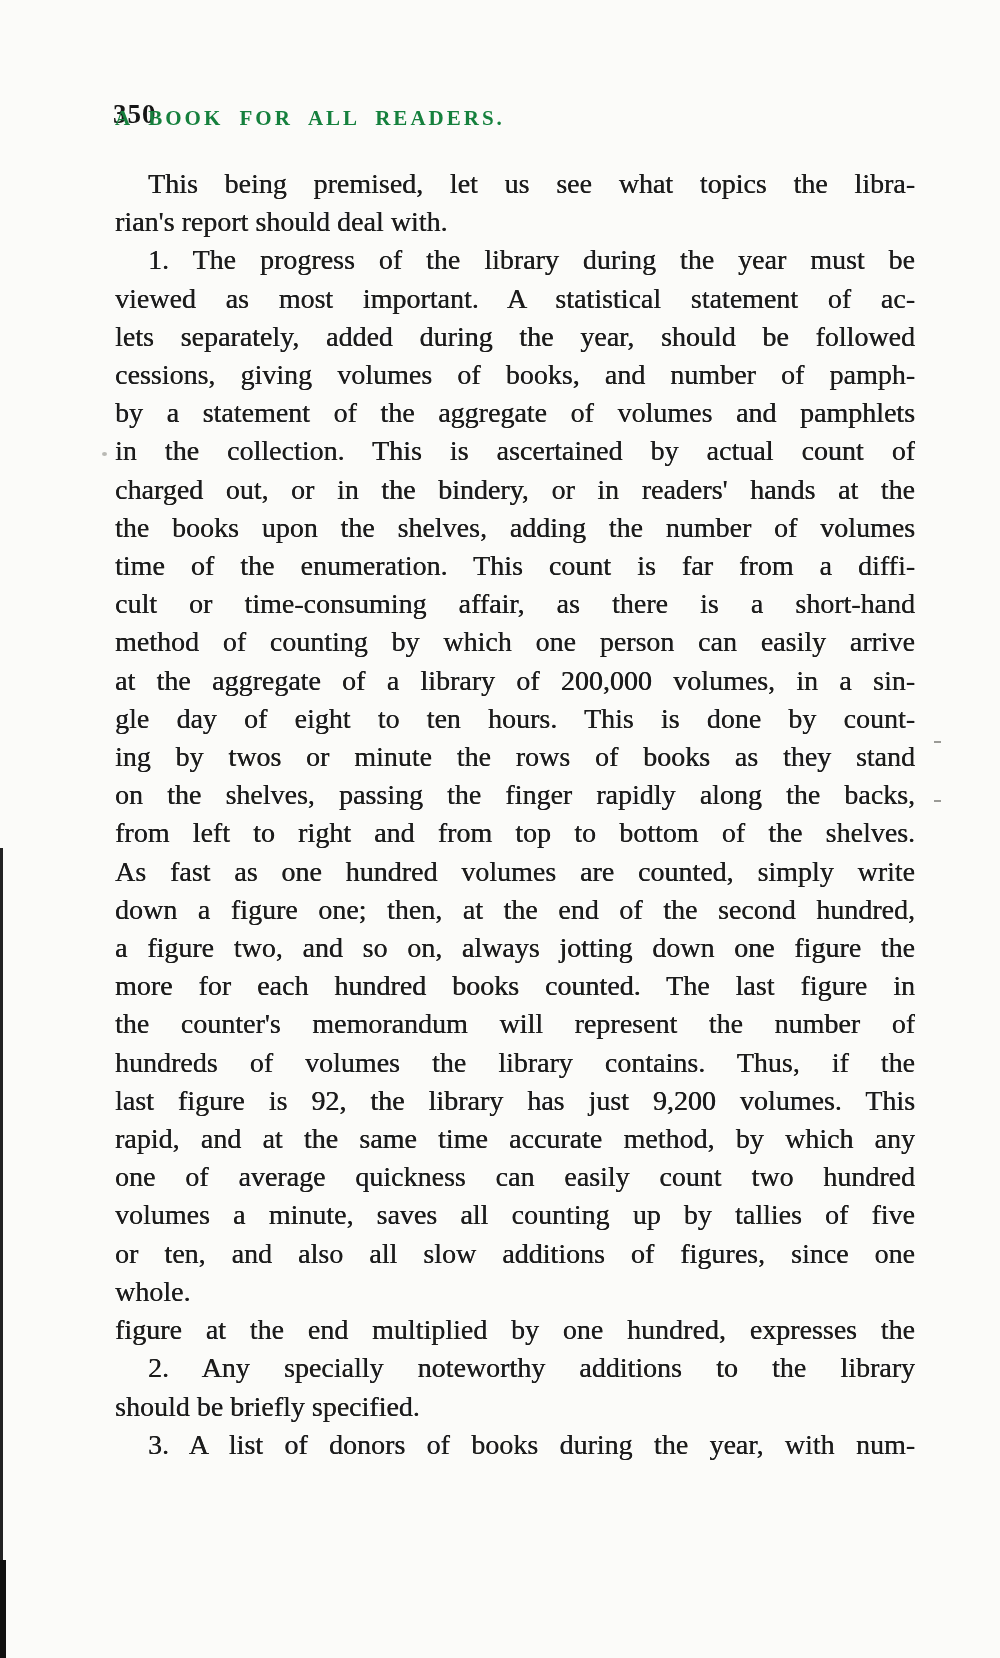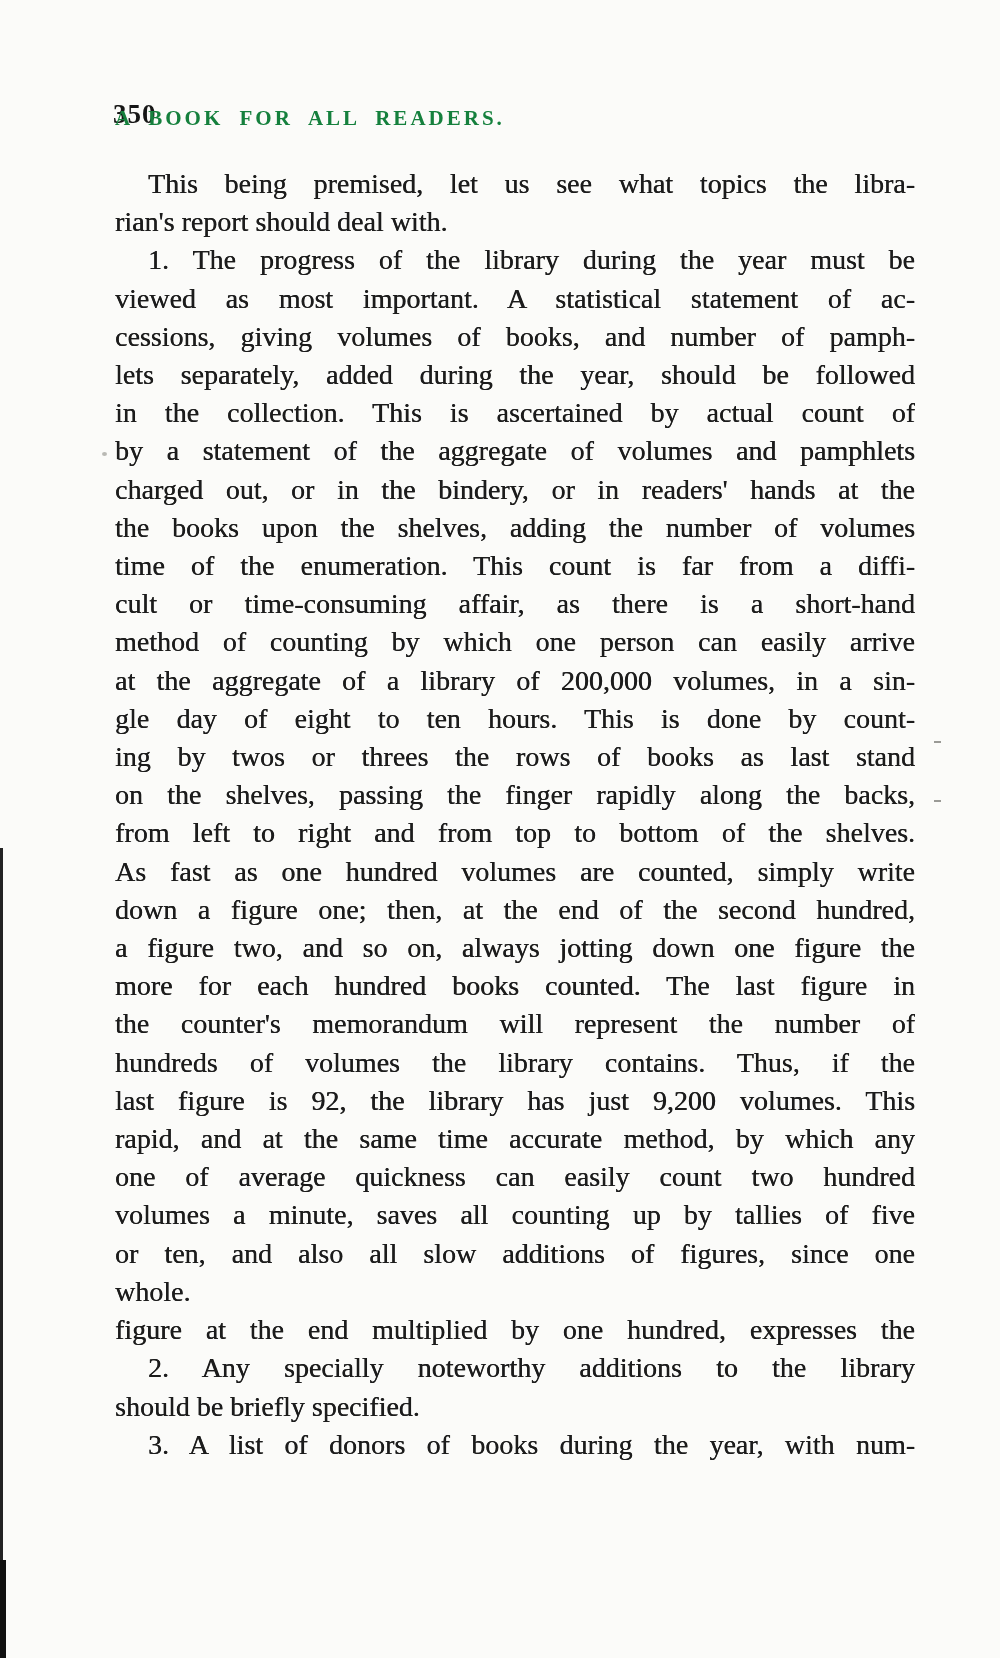--- a/index.html
+++ b/index.html
@@ -72,32 +72,32 @@
   <div class="running-head">A BOOK FOR ALL READERS.</div>
 
   <div class="text-block">
       <div class="paragraph">
         <div class="line first">This being premised, let us see what topics the libra-</div>
         <div class="line last">rian's report should deal with.</div>
       </div>
       <div class="paragraph">
         <div class="line first">1. The progress of the library during the year must be</div>
         <div class="line">viewed as most important.  A statistical statement of ac-</div>
+        <div class="line">lets separately, added during the year, should be followed</div>
         <div class="line">cessions, giving volumes of books, and number of pamph-</div>
-        <div class="line">lets separately, added during the year, should be followed</div>
+        <div class="line">by a statement of the aggregate of volumes and pamphlets</div>
         <div class="line">in the collection.  This is ascertained by actual count of</div>
-        <div class="line">by a statement of the aggregate of volumes and pamphlets</div>
         <div class="line">charged out, or in the bindery, or in readers' hands at the</div>
         <div class="line">the books upon the shelves, adding the number of volumes</div>
         <div class="line">time of the enumeration.  This count is far from a diffi-</div>
         <div class="line">cult or time-consuming affair, as there is a short-hand</div>
         <div class="line">method of counting by which one person can easily arrive</div>
         <div class="line">at the aggregate of a library of 200,000 volumes, in a sin-</div>
         <div class="line">gle day of eight to ten hours.  This is done by count-</div>
-        <div class="line">ing by twos or threes the rows of books as last stand</div>
+        <div class="line">ing by twos or minute the rows of books as they stand</div>
         <div class="line">on the shelves, passing the finger rapidly along the backs,</div>
         <div class="line">from left to right and from top to bottom of the shelves.</div>
         <div class="line">As fast as one hundred volumes are counted, simply write</div>
         <div class="line">down a figure one; then, at the end of the second hundred,</div>
         <div class="line">a figure two, and so on, always jotting down one figure the</div>
         <div class="line">more for each hundred books counted.  The last figure in</div>
         <div class="line">the counter's memorandum will represent the number of</div>
         <div class="line">hundreds of volumes the library contains.  Thus, if the</div>
         <div class="line">last figure is 92, the library has just 9,200 volumes.  This</div>
         <div class="line">rapid, and at the same time accurate method, by which any</div>

